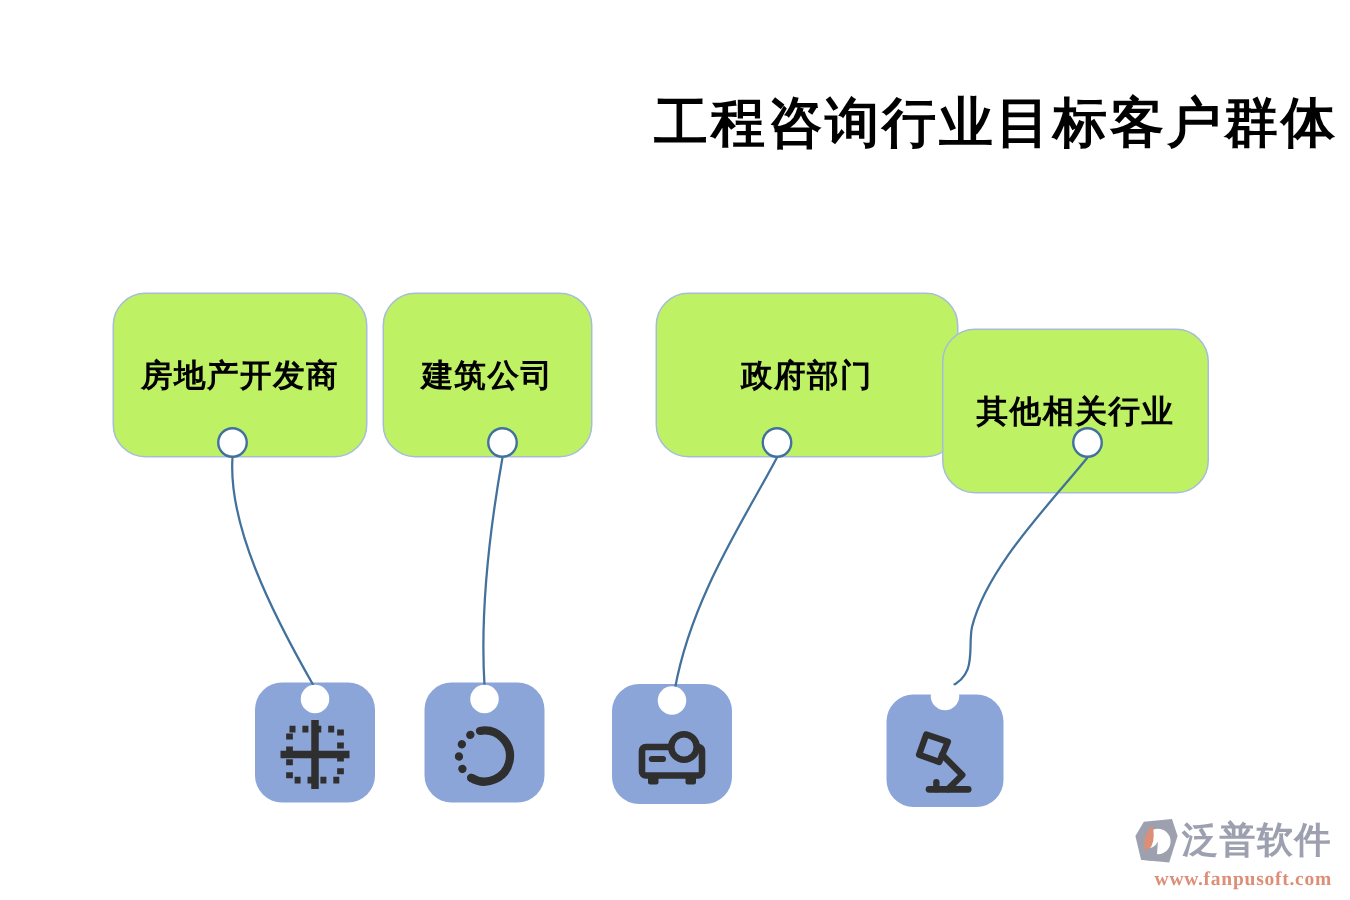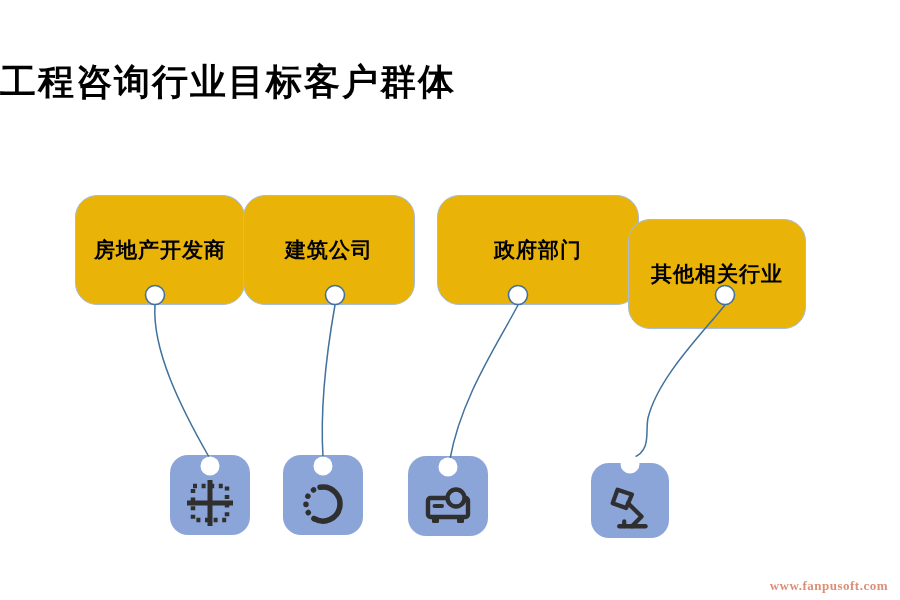--- a/index.html
+++ b/index.html
@@ -1,33 +1,33 @@
 <!DOCTYPE html>
 <html><head>
 <meta charset="utf-8">
 <style>
   html,body{margin:0;padding:0;background:#fff;}
   .canvas{
     position:relative;width:900px;height:600px;background:#ffffff;overflow:hidden;
     font-family:"Liberation Sans", sans-serif;
   }
   .page-title{
-    position:absolute;top:58px;left:0;width:892px;text-align:left;
+    position:absolute;top:58px;left:0;width:892px;text-align:right;
     font-size:36px;font-weight:bold;color:#000;letter-spacing:2px;margin:0;
   }
   .group-box{
     position:absolute;top:195px;height:110px;box-sizing:border-box;
-    border:1.4px solid #A7BCD9;border-radius:22px;background:#eab308;
+    border:1.4px solid #A7BCD9;border-radius:22px;background:#bef264;
     display:flex;align-items:center;justify-content:center;
   }
   .group-box .label{
     font-size:21px;font-weight:bold;color:#000;letter-spacing:1px;white-space:nowrap;
   }
   .box-1{left:75px;width:170px;}
-  .box-2{left:243px;width:172px;}
+  .box-2{left:255px;width:140px;}
   .box-3{left:437px;width:202px;}
   .box-4{left:628px;width:178px;margin-top:24px;}
   .icon-tile{
     position:absolute;background:#8CA5D8;border-radius:18px;
     display:flex;align-items:flex-end;justify-content:center;
   }
   .tile-1{left:170px;top:455px;width:80px;height:80px;}
   .tile-2{left:283px;top:455px;width:80px;height:80px;}
   .tile-3{left:408px;top:456px;width:80px;height:80px;}
   .tile-4{left:591px;top:463px;width:78px;height:75px;}
@@ -35,21 +35,21 @@
   .overlay{
     position:absolute;left:0;top:0;width:900px;height:600px;pointer-events:none;
   }
   .watermark{
     position:absolute;right:12px;bottom:8px;width:150px;text-align:right;line-height:1;
   }
   .wm-row{display:flex;align-items:center;justify-content:flex-end;gap:2px;}
   .wm-brand{font-size:24px;font-weight:bold;color:#9DA0AF;letter-spacing:1px;}
   .wm-url{
     font-family:"Liberation Serif", serif;font-size:13px;font-weight:bold;
-    color:#DD8E76;margin-top:14px;letter-spacing:0.5px;
+    color:#DD8E76;margin-top:2px;letter-spacing:0.5px;
   }
 </style>
 </head>
 <body>
 
 <div class="canvas">
 
   <h1 class="page-title">工程咨询行业目标客户群体</h1>
 
   <div class="group-box box-1">
@@ -107,16 +107,25 @@
     <circle cx="518" cy="295" r="9.5" fill="#fff" stroke="#41719C" stroke-width="1.6"></circle>
     <circle cx="725" cy="295" r="9.5" fill="#fff" stroke="#41719C" stroke-width="1.6"></circle>
 
     <circle cx="210" cy="466" r="9.5" fill="#fff"></circle>
     <circle cx="323" cy="466" r="9.5" fill="#fff"></circle>
     <circle cx="448" cy="467" r="9.5" fill="#fff"></circle>
     <circle cx="630" cy="464" r="9.5" fill="#fff"></circle>
   </svg>
 
   <div class="watermark">
+    <div class="wm-row">
+      <svg width="30" height="32" viewBox="0 0 32 34">
+        <path d="M7,3 L27,1 L31,13 L25,32 L5,30 L1,13 Z" fill="#9DA0AF"></path>
+        <circle cx="17" cy="17" r="9" fill="#ffffff"></circle>
+        <path d="M13,6 Q5,13 8,25 Q14,21 14,13 Q14,8 13,6 Z" fill="#DD8E76"></path>
+        <path d="M17,17 A9,9 0 0 1 9,22 L5,30 L16,31 Z" fill="#9DA0AF"></path>
+      </svg>
+      <span class="wm-brand">泛普软件</span>
+    </div>
     <div class="wm-url">www.fanpusoft.com</div>
   </div>
 
 </div>
 
 </body></html>

